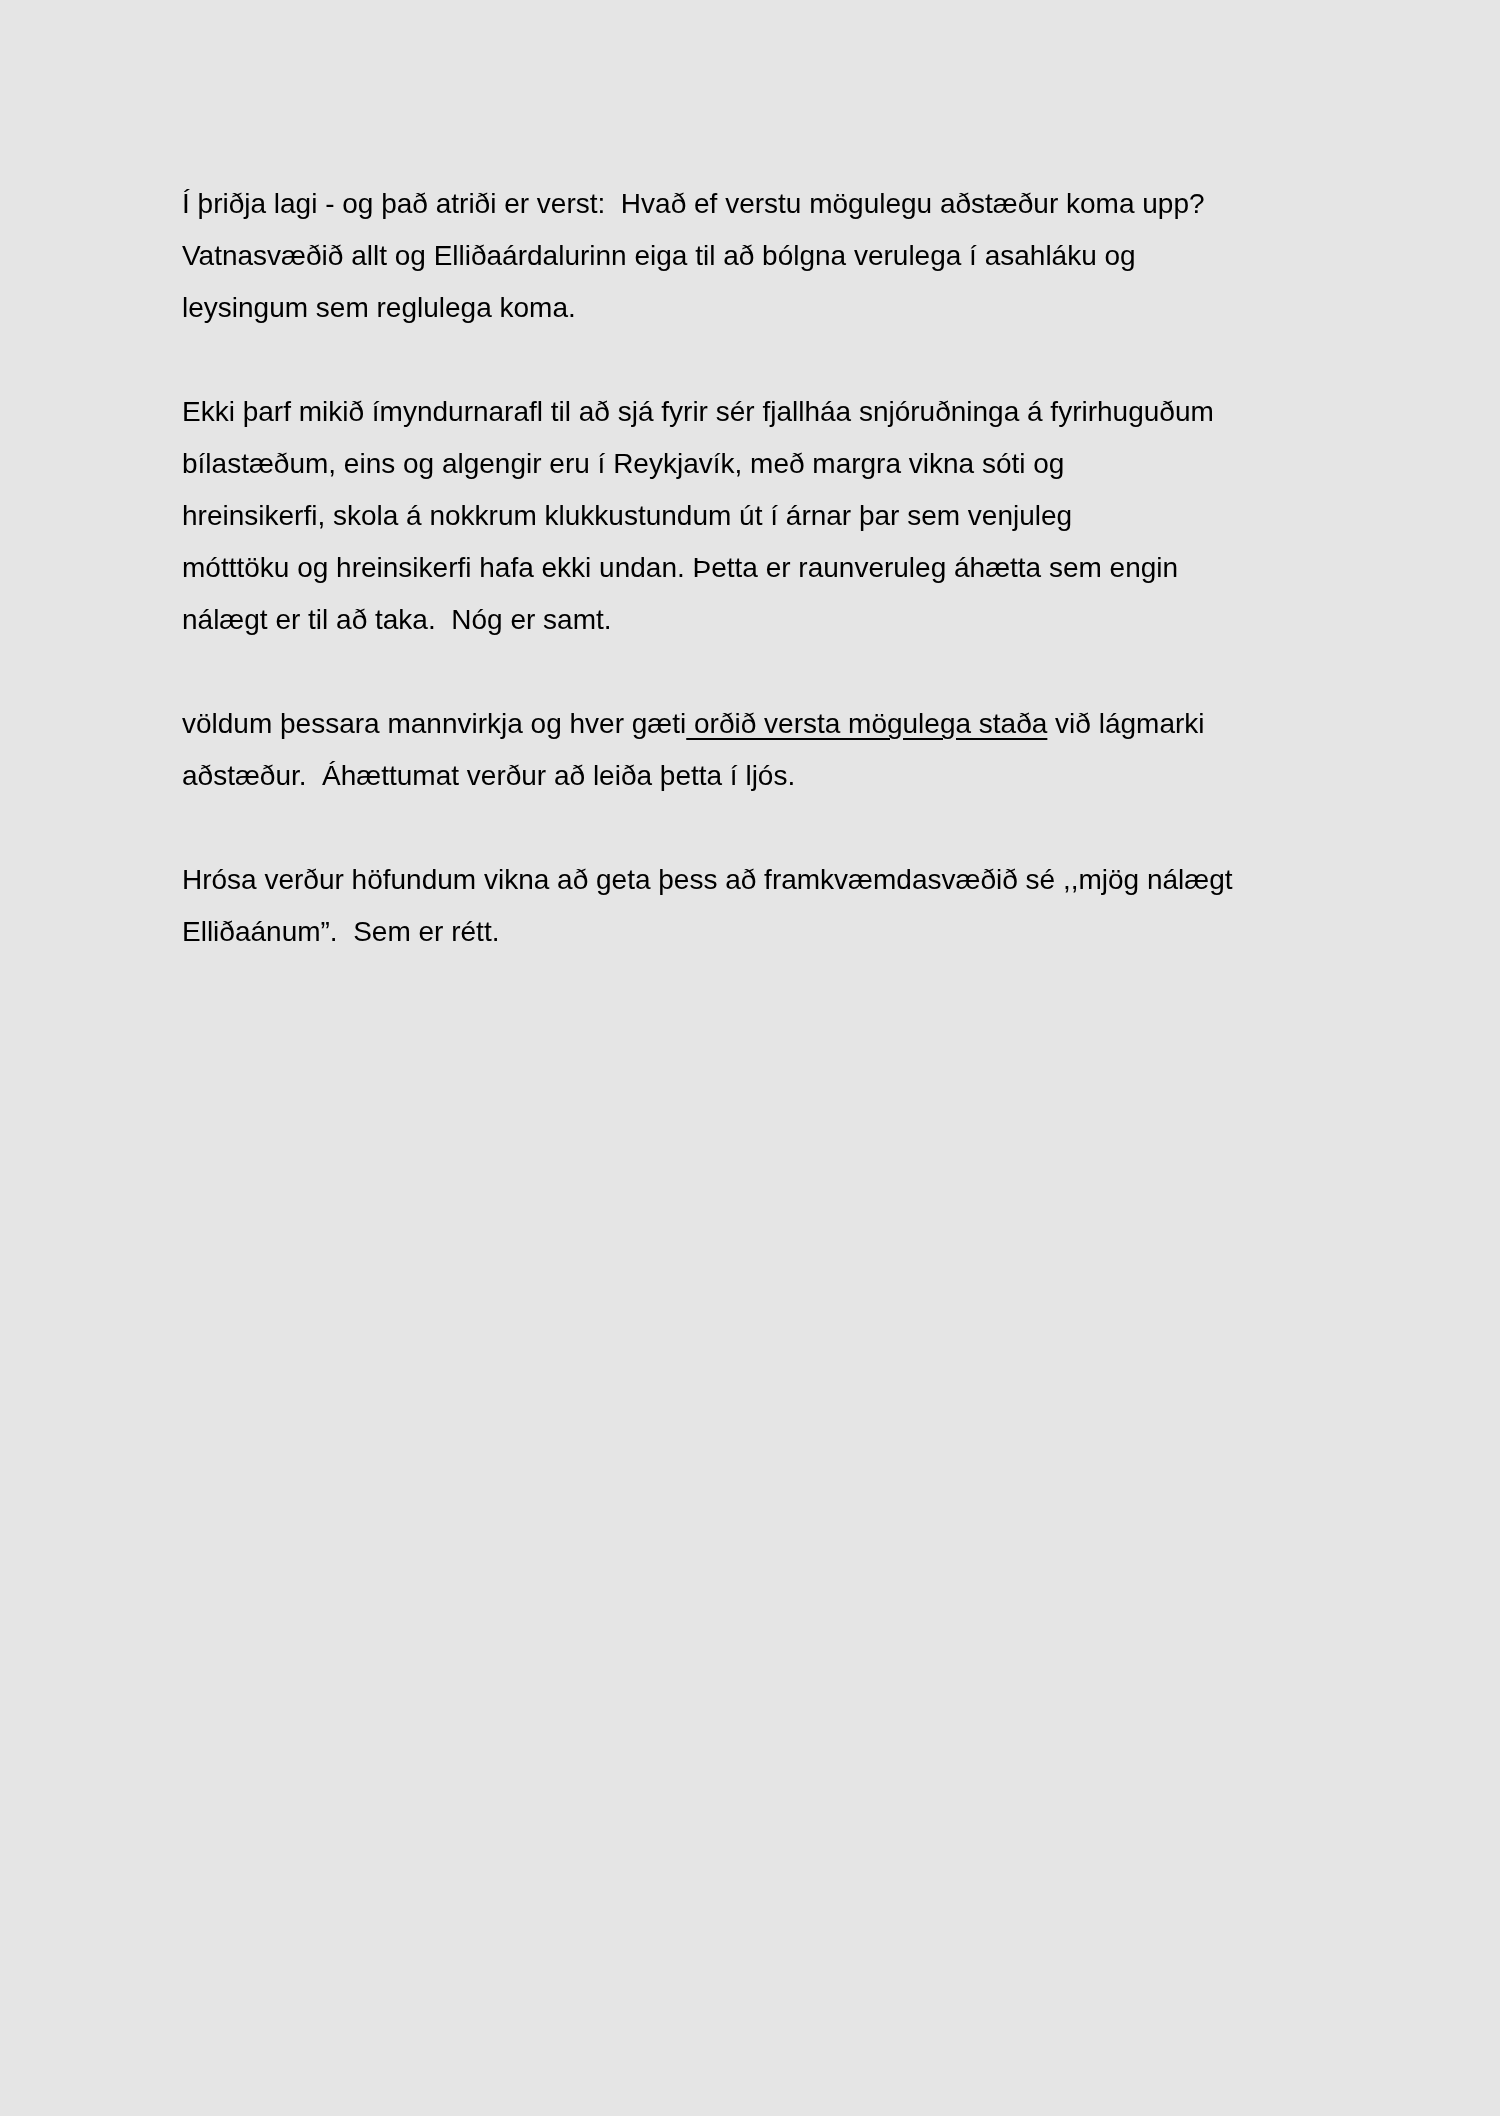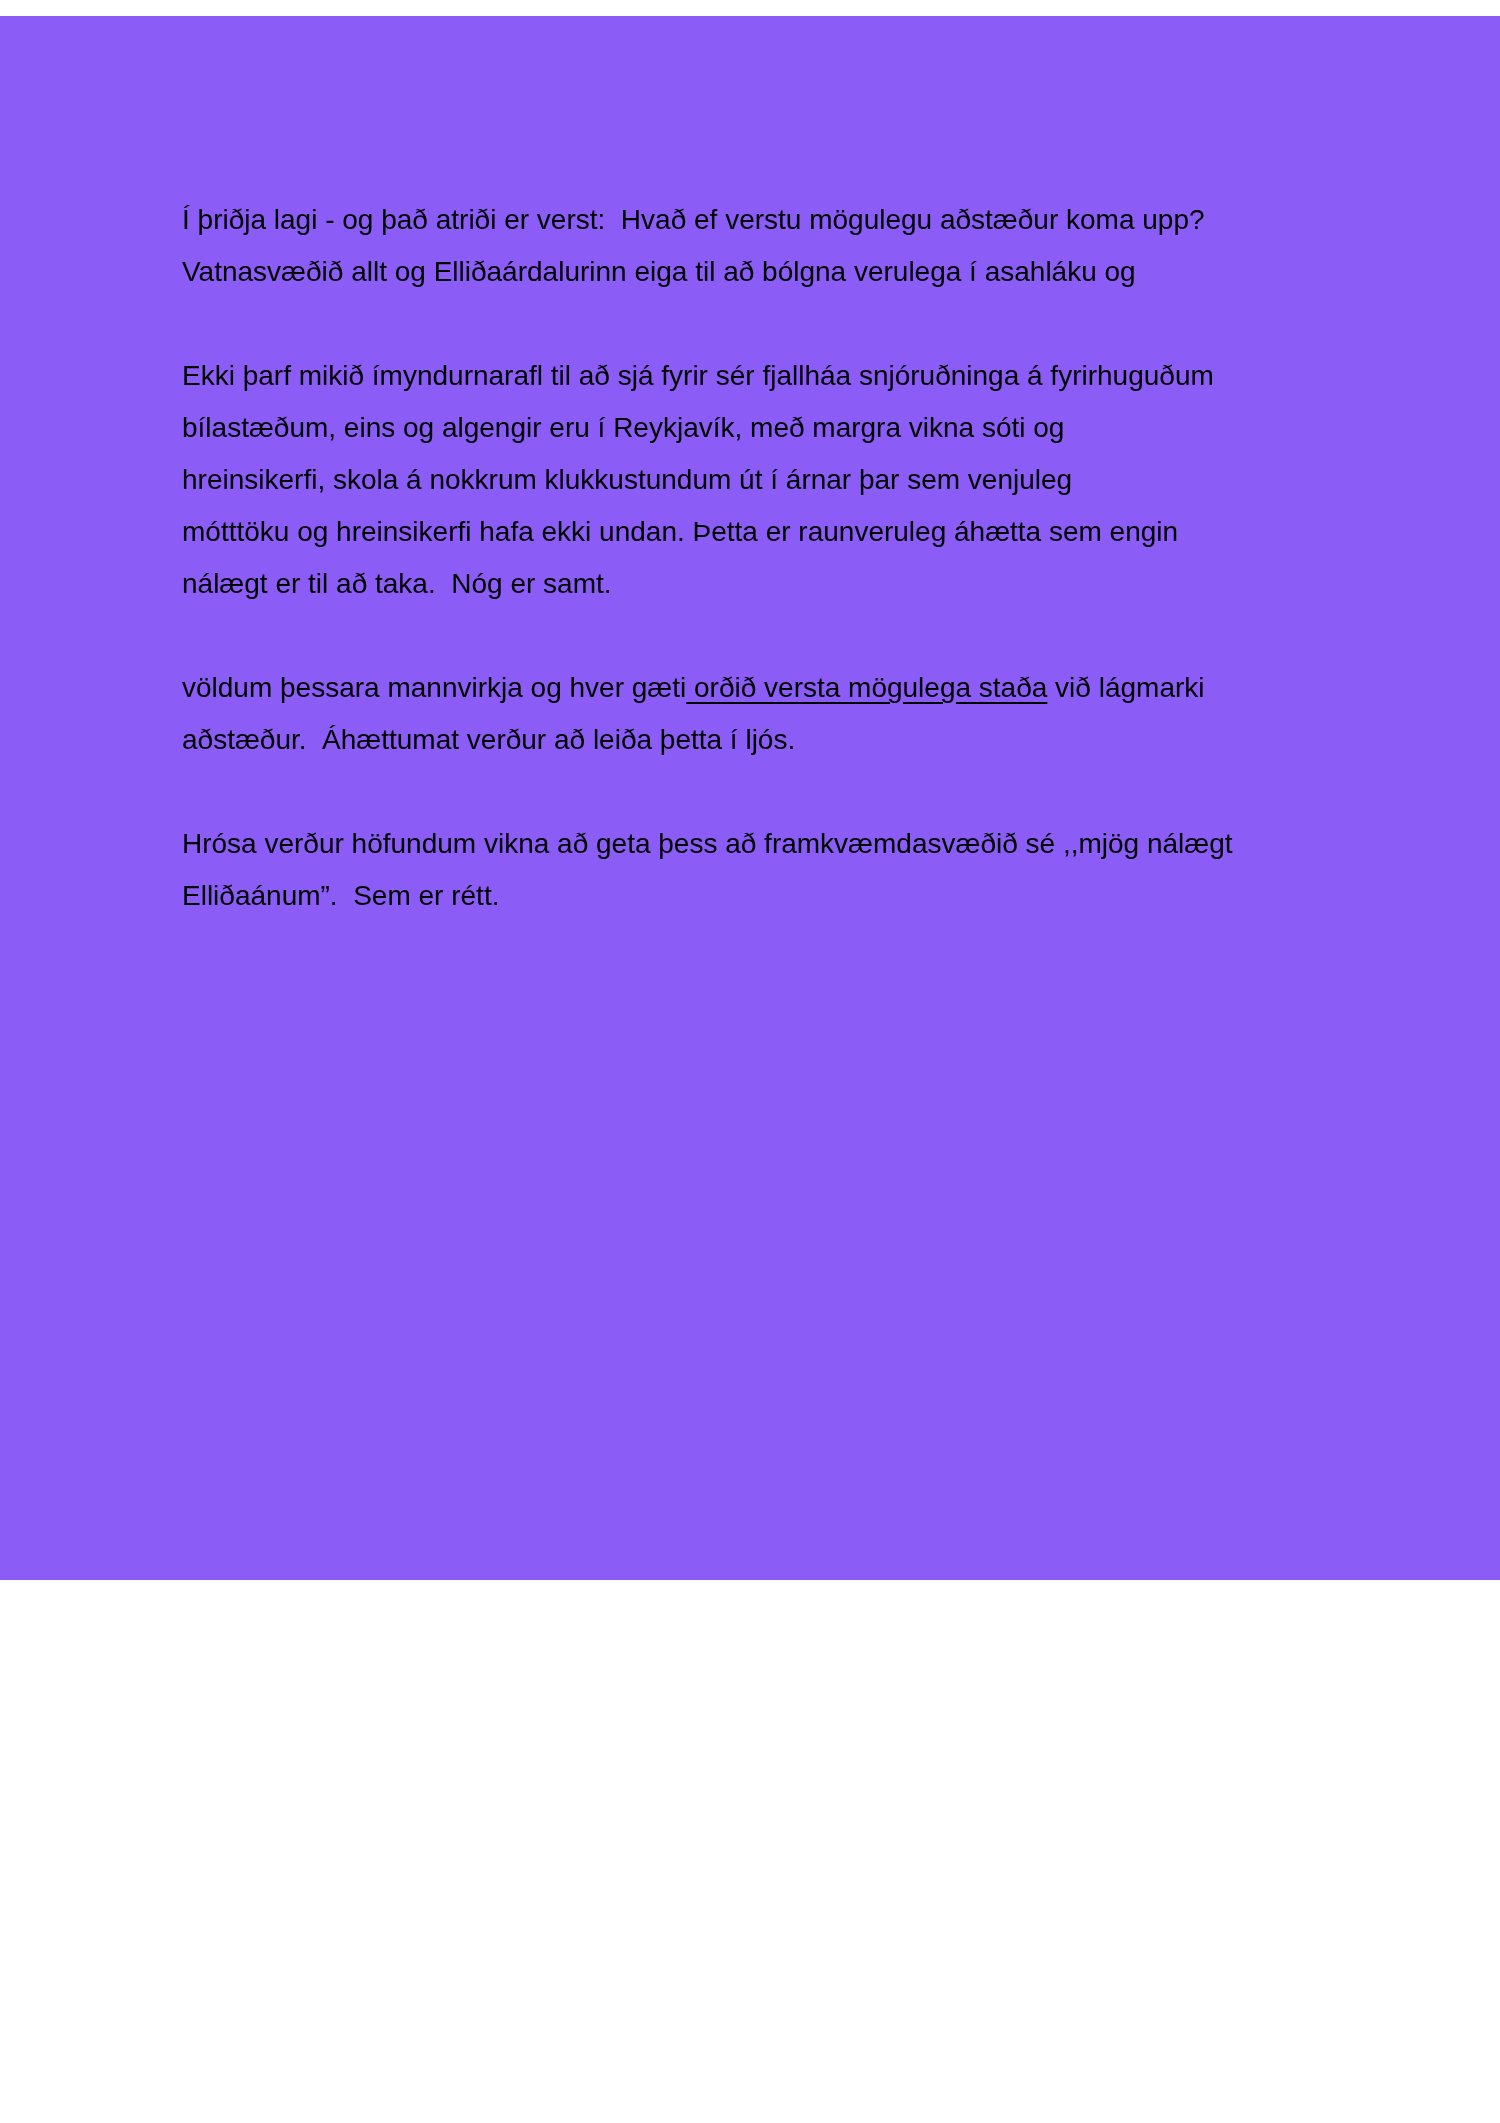--- a/index.html
+++ b/index.html
@@ -3,25 +3,24 @@
 <meta charset="utf-8">
 <style>
   html, body {
     margin: 0;
     padding: 0;
     background: #ffffff;
   }
   .page {
     position: relative;
     width: 1500px;
-    height: 1564px;
-    background: #8b5cf6;
+    height: 2116px;
+    background: #e5e5e5;
     overflow: hidden;
     font-family: "Liberation Sans", sans-serif;
-    margin-top: 16px;
   }
   .doc-body {
     position: absolute;
     left: 182px;
     top: 178px;
     width: 1160px;
     color: #000000;
     font-size: 28px;
     line-height: 52px;
   }
@@ -39,20 +38,21 @@
   }
 </style>
 </head>
 <body>
 
 <div class="page">
   <div class="doc-body" id="doc-body" style="color: rgb(0, 0, 0);">
       <div class="paragraph">
         <div class="text-line"><span class="">Í þriðja lagi - og það atriði er verst:  Hvað ef verstu mögulegu aðstæður koma upp?</span></div>
         <div class="text-line"><span class="">Vatnasvæðið allt og Elliðaárdalurinn eiga til að bólgna verulega í asahláku og</span></div>
+        <div class="text-line"><span class="">leysingum sem reglulega koma.</span></div>
       </div>
       <div class="paragraph">
         <div class="text-line"><span class="">Ekki þarf mikið ímyndurnarafl til að sjá fyrir sér fjallháa snjóruðninga á fyrirhuguðum</span></div>
         <div class="text-line"><span class="">bílastæðum, eins og algengir eru í Reykjavík, með margra vikna sóti og</span></div>
         <div class="text-line"><span class="">hreinsikerfi, skola á nokkrum klukkustundum út í árnar þar sem venjuleg</span></div>
         <div class="text-line"><span class="">mótttöku og hreinsikerfi hafa ekki undan. Þetta er raunveruleg áhætta sem engin</span></div>
         <div class="text-line"><span class="">nálægt er til að taka.  Nóg er samt.</span></div>
       </div>
       <div class="paragraph">
         <div class="text-line"><span class="">völdum þessara mannvirkja og hver gæti</span><span class="seg-underline"> orðið versta mögulega staða</span><span class=""> við lágmarki</span></div>

